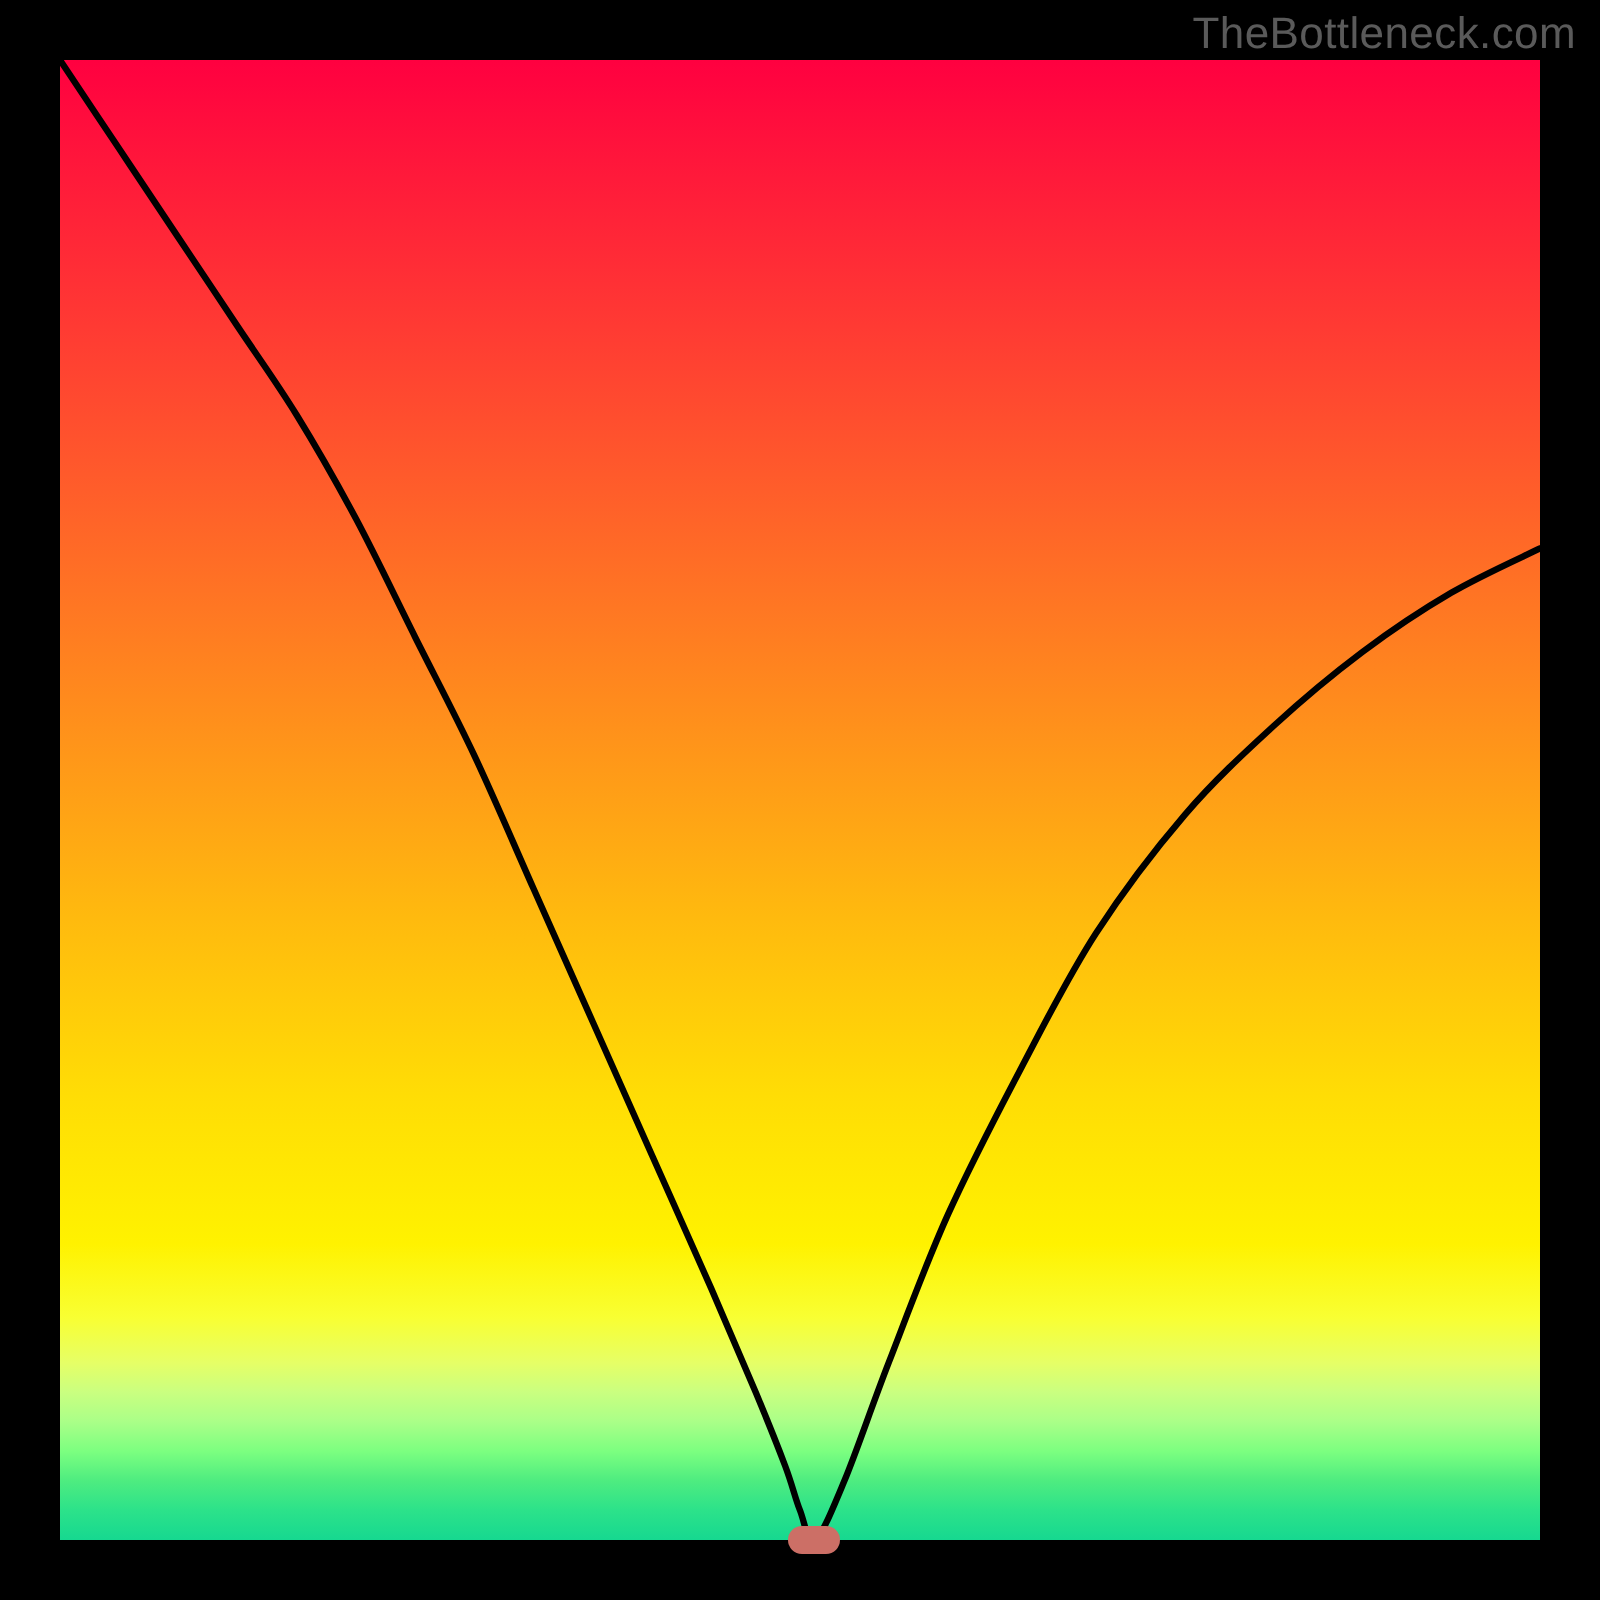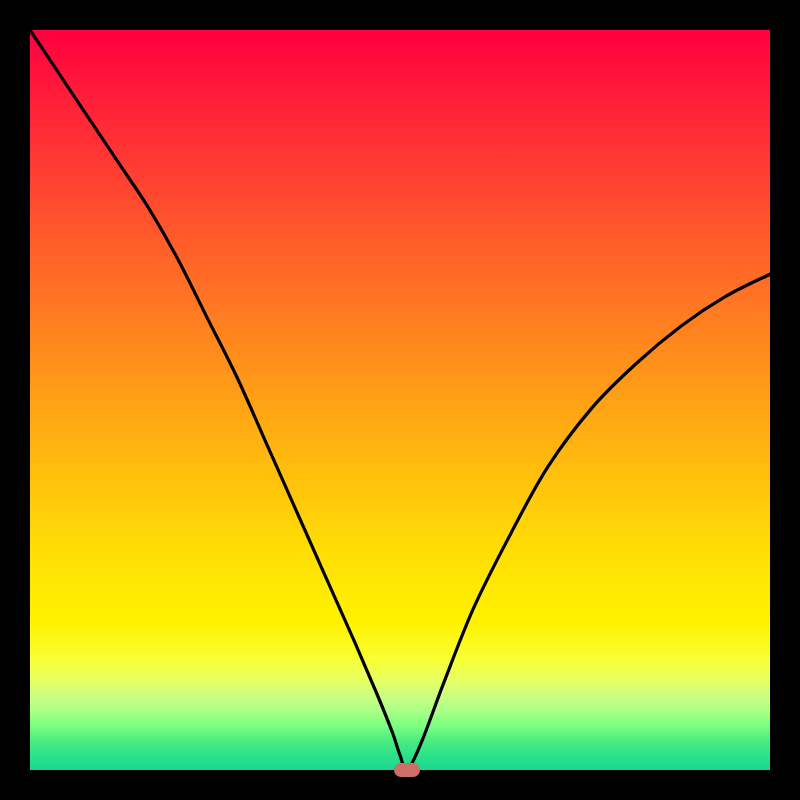--- a/index.html
+++ b/index.html
@@ -77,14 +77,15 @@
   <div class="plot-area">
 
     <svg class="curve" viewBox="0 0 740 740" preserveAspectRatio="none">
       <path id="curve-path" fill="none" stroke="#000" stroke-width="3.2" stroke-linejoin="round" stroke-linecap="round" d="M 0,0 C 4.933333333333334,7.4000000000000155 19.733333333333334,29.6000000000001 29.6,44.40000000000009 C 39.46666666666667,59.20000000000008 49.333333333333336,73.99999999999996 59.2,88.79999999999995 C 69.06666666666666,103.59999999999995 78.93333333333334,118.40000000000003 88.8,133.20000000000005 C 98.66666666666666,148.00000000000006 108.53333333333333,161.5666666666667 118.4,177.60000000000002 C 128.26666666666668,193.63333333333335 138.13333333333333,210.90000000000003 148,229.40000000000003 C 157.86666666666667,247.90000000000003 167.73333333333332,268.8666666666667 177.6,288.6 C 187.46666666666667,308.33333333333337 197.33333333333334,326.8333333333333 207.20000000000002,347.79999999999995 C 217.0666666666667,368.7666666666666 226.93333333333334,392.2 236.8,414.4 C 246.66666666666669,436.59999999999997 256.5333333333333,458.8 266.4,481 C 276.26666666666665,503.2 286.1333333333333,525.4 296,547.6 C 305.8666666666667,569.8000000000001 316.9666666666667,594.4666666666667 325.6,614.2 C 334.23333333333335,633.9333333333334 341.6333333333333,651.2 347.79999999999995,666 C 353.9666666666666,680.8 358.9,693.1333333333333 362.59999999999997,703 C 366.29999999999995,712.8666666666667 367.5333333333333,719.0333333333334 370,725.2 C 372.4666666666667,731.3666666666667 373.70000000000005,742.4666666666667 377.40000000000003,740 C 381.1,737.5333333333333 386.03333333333336,725.1999999999999 392.20000000000005,710.4 C 398.36666666666673,695.6 405.7666666666667,673.4000000000001 414.40000000000003,651.2 C 423.03333333333336,629 432.9,601.8666666666667 444,577.2 C 455.1,552.5333333333334 468.6666666666667,526.6333333333333 481,503.2 C 493.3333333333333,479.76666666666665 504.43333333333334,457.56666666666666 518,436.6 C 531.5666666666666,415.6333333333334 547.6,394.66666666666674 562.4,377.40000000000003 C 577.1999999999999,360.1333333333333 592,346.5666666666666 606.8,332.99999999999994 C 621.5999999999999,319.4333333333333 636.4000000000001,307.1 651.2,296 C 666,284.9 680.8,275.0333333333333 695.5999999999999,266.4 C 710.3999999999999,257.76666666666665 732.6,247.89999999999998 740,244.2"></path>
     </svg>
 
     <div id="min-marker" class="marker" style="left: 364.4px; top: 733px;"></div>
 
   </div>
 
+  <div class="watermark">TheBottleneck.com</div>
 
 </div>
 
 </body></html>

